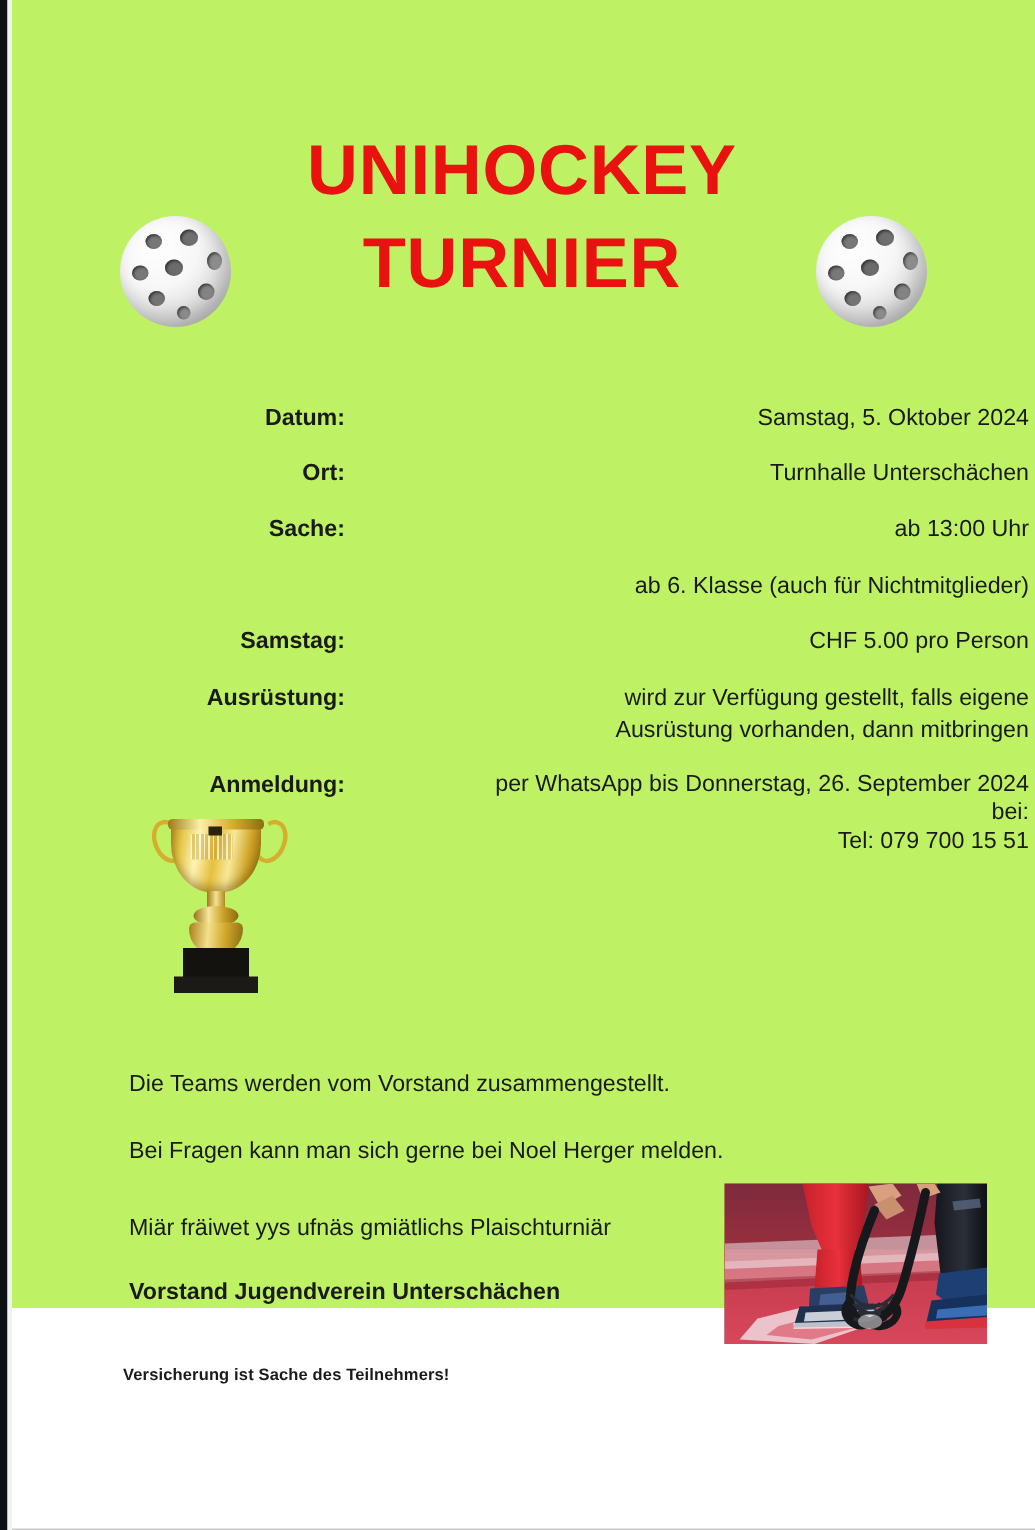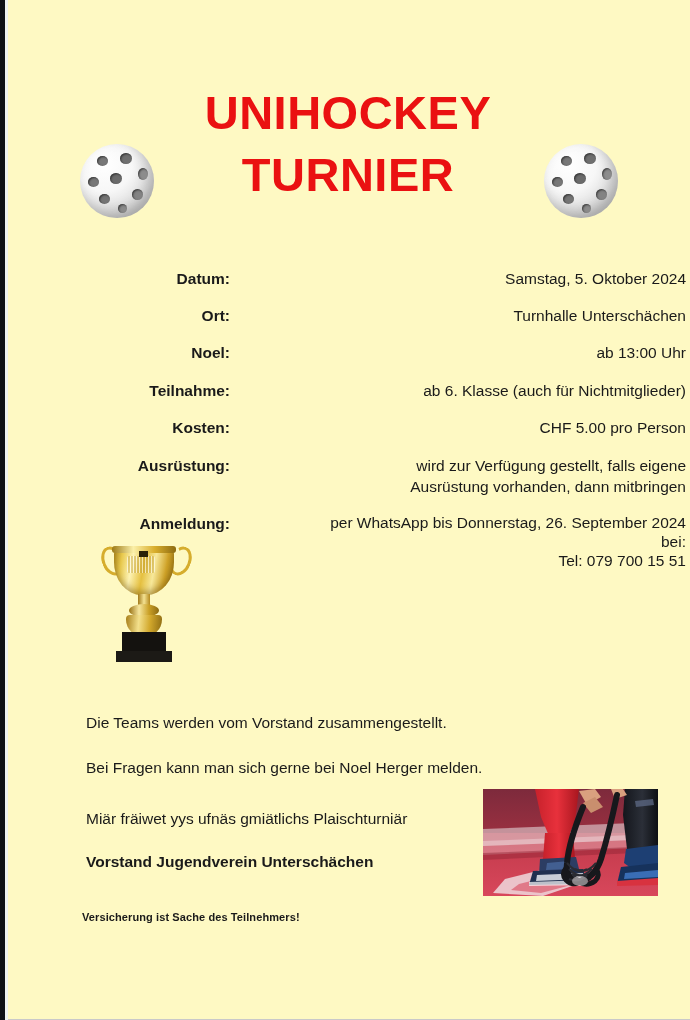--- a/index.html
+++ b/index.html
@@ -39,22 +39,22 @@
     bottom: 0;
     height: 1px;
     background: #c9c9c9;
   }
 
   .sheet {
     position: absolute;
     left: 8px;
     top: 0;
     width: 682px;
-    height: 1020px;
-    background: #fef9c3;
+    height: 872px;
+    background: #bef264;
   }
 
   
   .header {
     position: absolute;
     left: 0;
     top: 62px;
     width: 682px;
     height: 165px;
   }
@@ -316,35 +316,34 @@
     </div>
 
     <div class="row">
       <div class="label">Ort:</div>
       <div class="value">
         <span class="vline">Turnhalle Unterschächen</span>
       </div>
     </div>
 
     <div class="row">
-      <div class="label">Noel:</div>
+      <div class="label">Sache:</div>
       <div class="value">
         <span class="vline">ab 13:00 Uhr</span>
       </div>
     </div>
 
     <div class="row spacer-before">
-      <div class="label">Teilnahme:</div>
       <div class="value">
         <span class="vline">ab 6. Klasse (auch für Nichtmitglieder)</span>
       </div>
     </div>
 
     <div class="row">
-      <div class="label">Kosten:</div>
+      <div class="label">Samstag:</div>
       <div class="value">
         <span class="vline">CHF 5.00 pro Person</span>
       </div>
     </div>
 
     <div class="row spacer-before">
       <div class="label">Ausrüstung:</div>
       <div class="value">
         <span class="vline">wird zur Verfügung gestellt, falls eigene</span>
         <span class="vline">Ausrüstung vorhanden, dann mitbringen</span>

